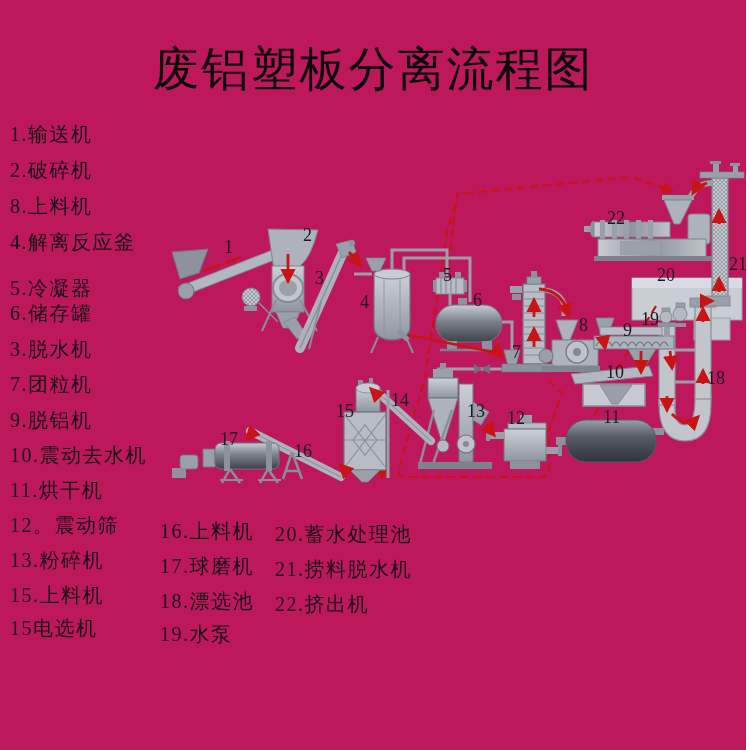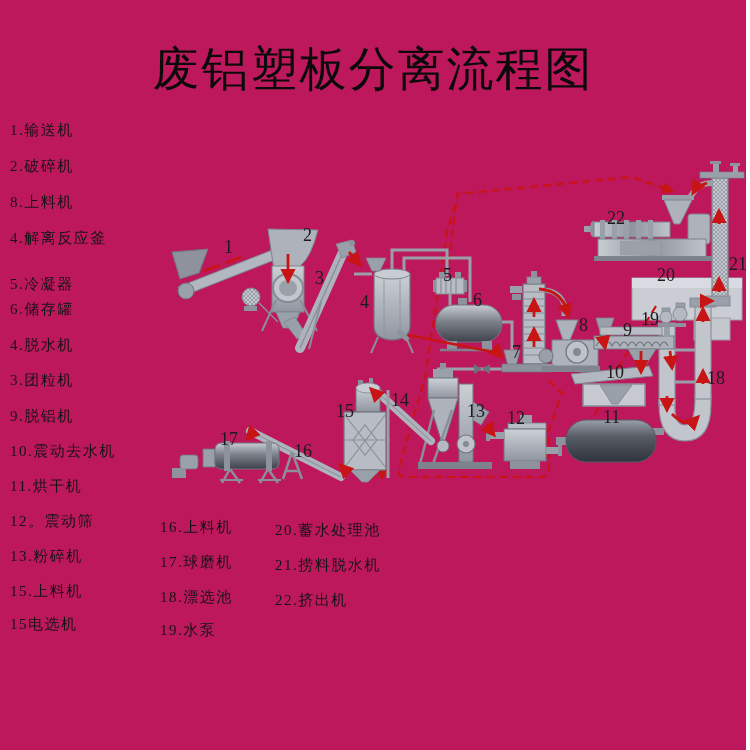--- a/index.html
+++ b/index.html
@@ -1,39 +1,39 @@
 <!DOCTYPE html>
 <html><head>
 <meta charset="utf-8">
 <style>
   html,body{margin:0;padding:0;background:#ffffff;}
   .stage{position:relative;width:746px;height:750px;background:#be185d;overflow:hidden;
          font-family:"Liberation Serif","DejaVu Serif",serif;}
   .title{position:absolute;top:38px;left:0;width:100%;text-align:center;
          font-size:47px;letter-spacing:2px;color:#0a0a0a;white-space:nowrap;}
-  .li{position:absolute;left:10px;font-size:15px;letter-spacing:1.5px;color:#141414;white-space:nowrap;}
+  .li{position:absolute;left:10px;font-size:20px;letter-spacing:1.5px;color:#141414;white-space:nowrap;}
   .b1{left:160px;} .b2{left:275px;text-align:center;}
   svg{position:absolute;left:0;top:0;}
   svg text{font-family:"Liberation Serif","DejaVu Serif",serif;font-size:18px;fill:#1b1b1b;}
 </style>
 </head>
 <body>
 
 <div class="stage">
 
   <div class="title">废铝塑板分离流程图</div>
 
   <div class="li" style="top:121px">1.输送机</div>
   <div class="li" style="top:157px">2.破碎机</div>
   <div class="li" style="top:193px">8.上料机</div>
   <div class="li" style="top:229px">4.解离反应釜</div>
   <div class="li" style="top:275px">5.冷凝器</div>
   <div class="li" style="top:300px">6.储存罐</div>
-  <div class="li" style="top:336px">4.脱水机</div>
-  <div class="li" style="top:371px">3.团粒机</div>
+  <div class="li" style="top:336px">3.脱水机</div>
+  <div class="li" style="top:371px">7.团粒机</div>
   <div class="li" style="top:407px">9.脱铝机</div>
   <div class="li" style="top:442px">10.震动去水机</div>
   <div class="li" style="top:477px">11.烘干机</div>
   <div class="li" style="top:512px">12。震动筛</div>
   <div class="li" style="top:547px">13.粉碎机</div>
   <div class="li" style="top:582px">15.上料机</div>
   <div class="li" style="top:615px">15电选机</div>
 
   <div class="li b1" style="top:518px">16.上料机</div>
   <div class="li b1" style="top:553px">17.球磨机</div>

